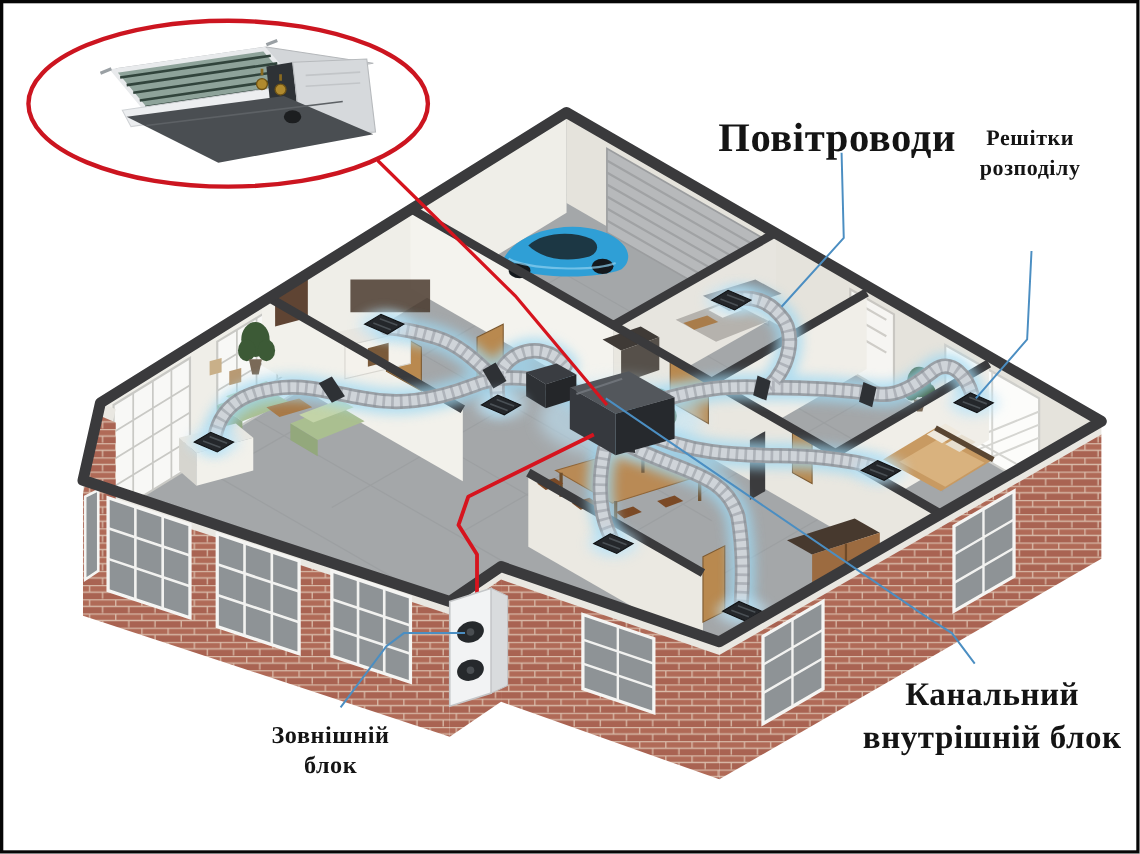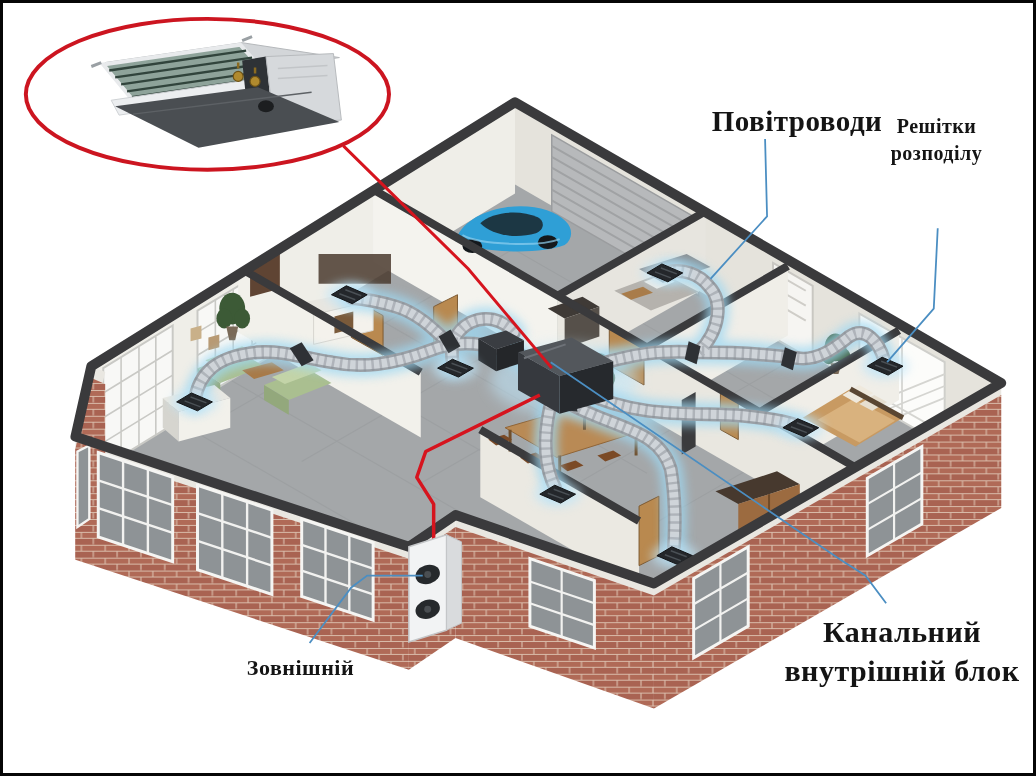--- a/index.html
+++ b/index.html
@@ -15,21 +15,21 @@
   #scene{position:absolute;left:0;top:0;width:100%;height:100%;}
   .lbl{
     position:absolute;
     color:#141414;
     font-weight:bold;
     text-align:center;
     line-height:1.32;
     letter-spacing:0.5px;
     user-select:none;
   }
-  #label-ducts{left:684px;top:99px;width:220px;font-size:29px;text-align:center;}
+  #label-ducts{left:648px;top:99px;width:220px;font-size:37px;text-align:center;}
   #label-grilles{left:846px;top:110px;width:175px;font-size:20px;line-height:1.34;}
   #label-outdoor{left:200px;top:651px;width:195px;font-size:22px;line-height:1.27;}
   #label-indoor{left:756px;top:609px;width:286px;font-size:30px;line-height:1.3;}
   .lbl span{display:block;}
 </style>
 </head>
 <body>
 
 <div id="stage">
 <svg id="scene" viewBox="0 0 1036 776">
@@ -395,18 +395,19 @@
 
 <div class="lbl" id="label-ducts">
   <span>Повітроводи</span>
 </div>
 <div class="lbl" id="label-grilles">
   <span>Решітки</span>
   <span>розподілу</span>
 </div>
 <div class="lbl" id="label-outdoor">
   <span>Зовнішній</span>
+  <span>блок</span>
 </div>
 <div class="lbl" id="label-indoor">
   <span>Канальний</span>
   <span>внутрішній блок</span>
 </div>
 </div>
 
 </body></html>

